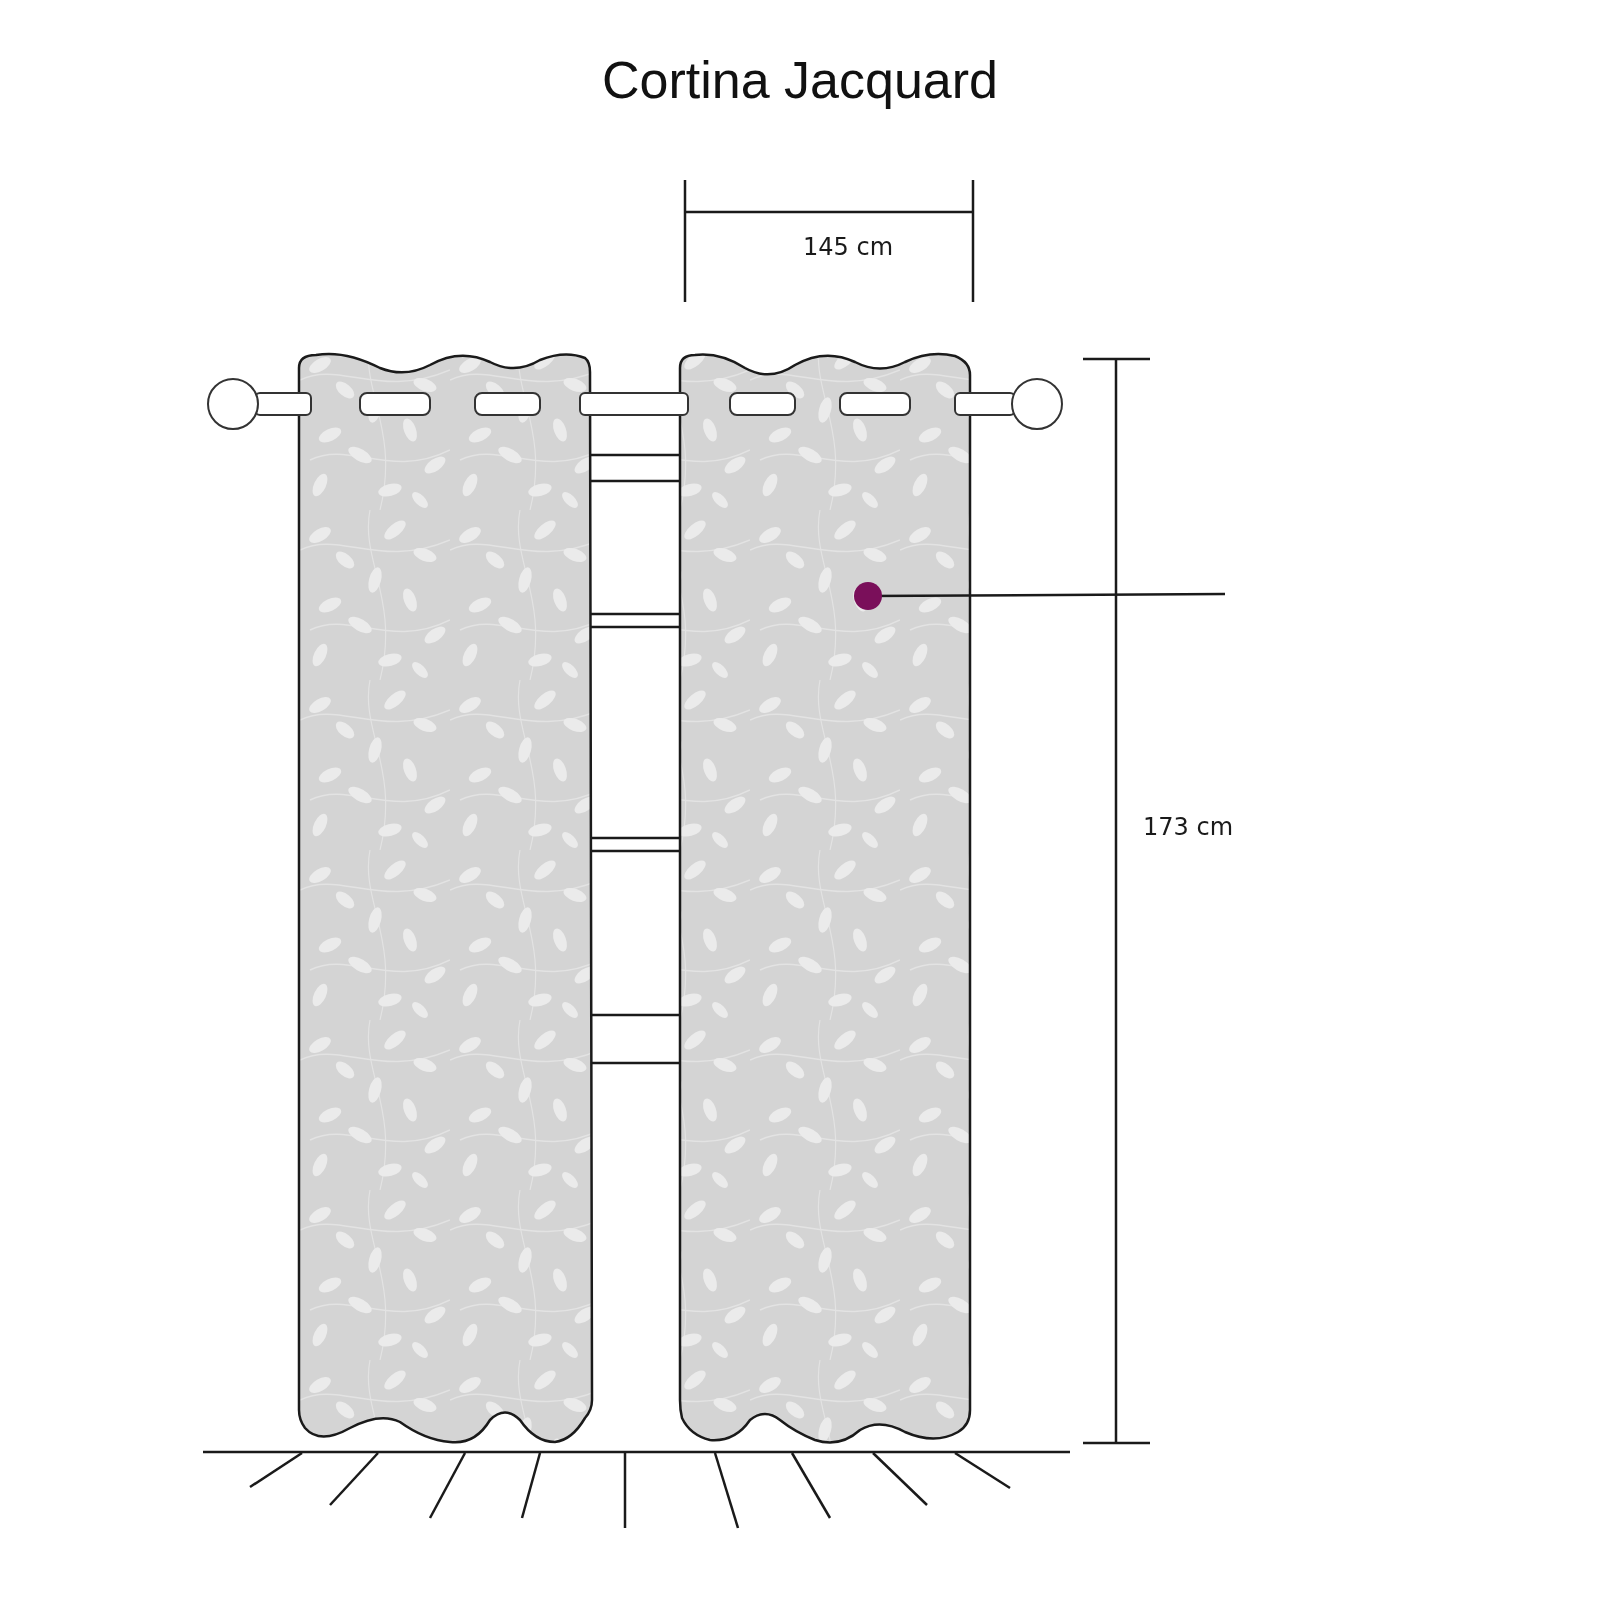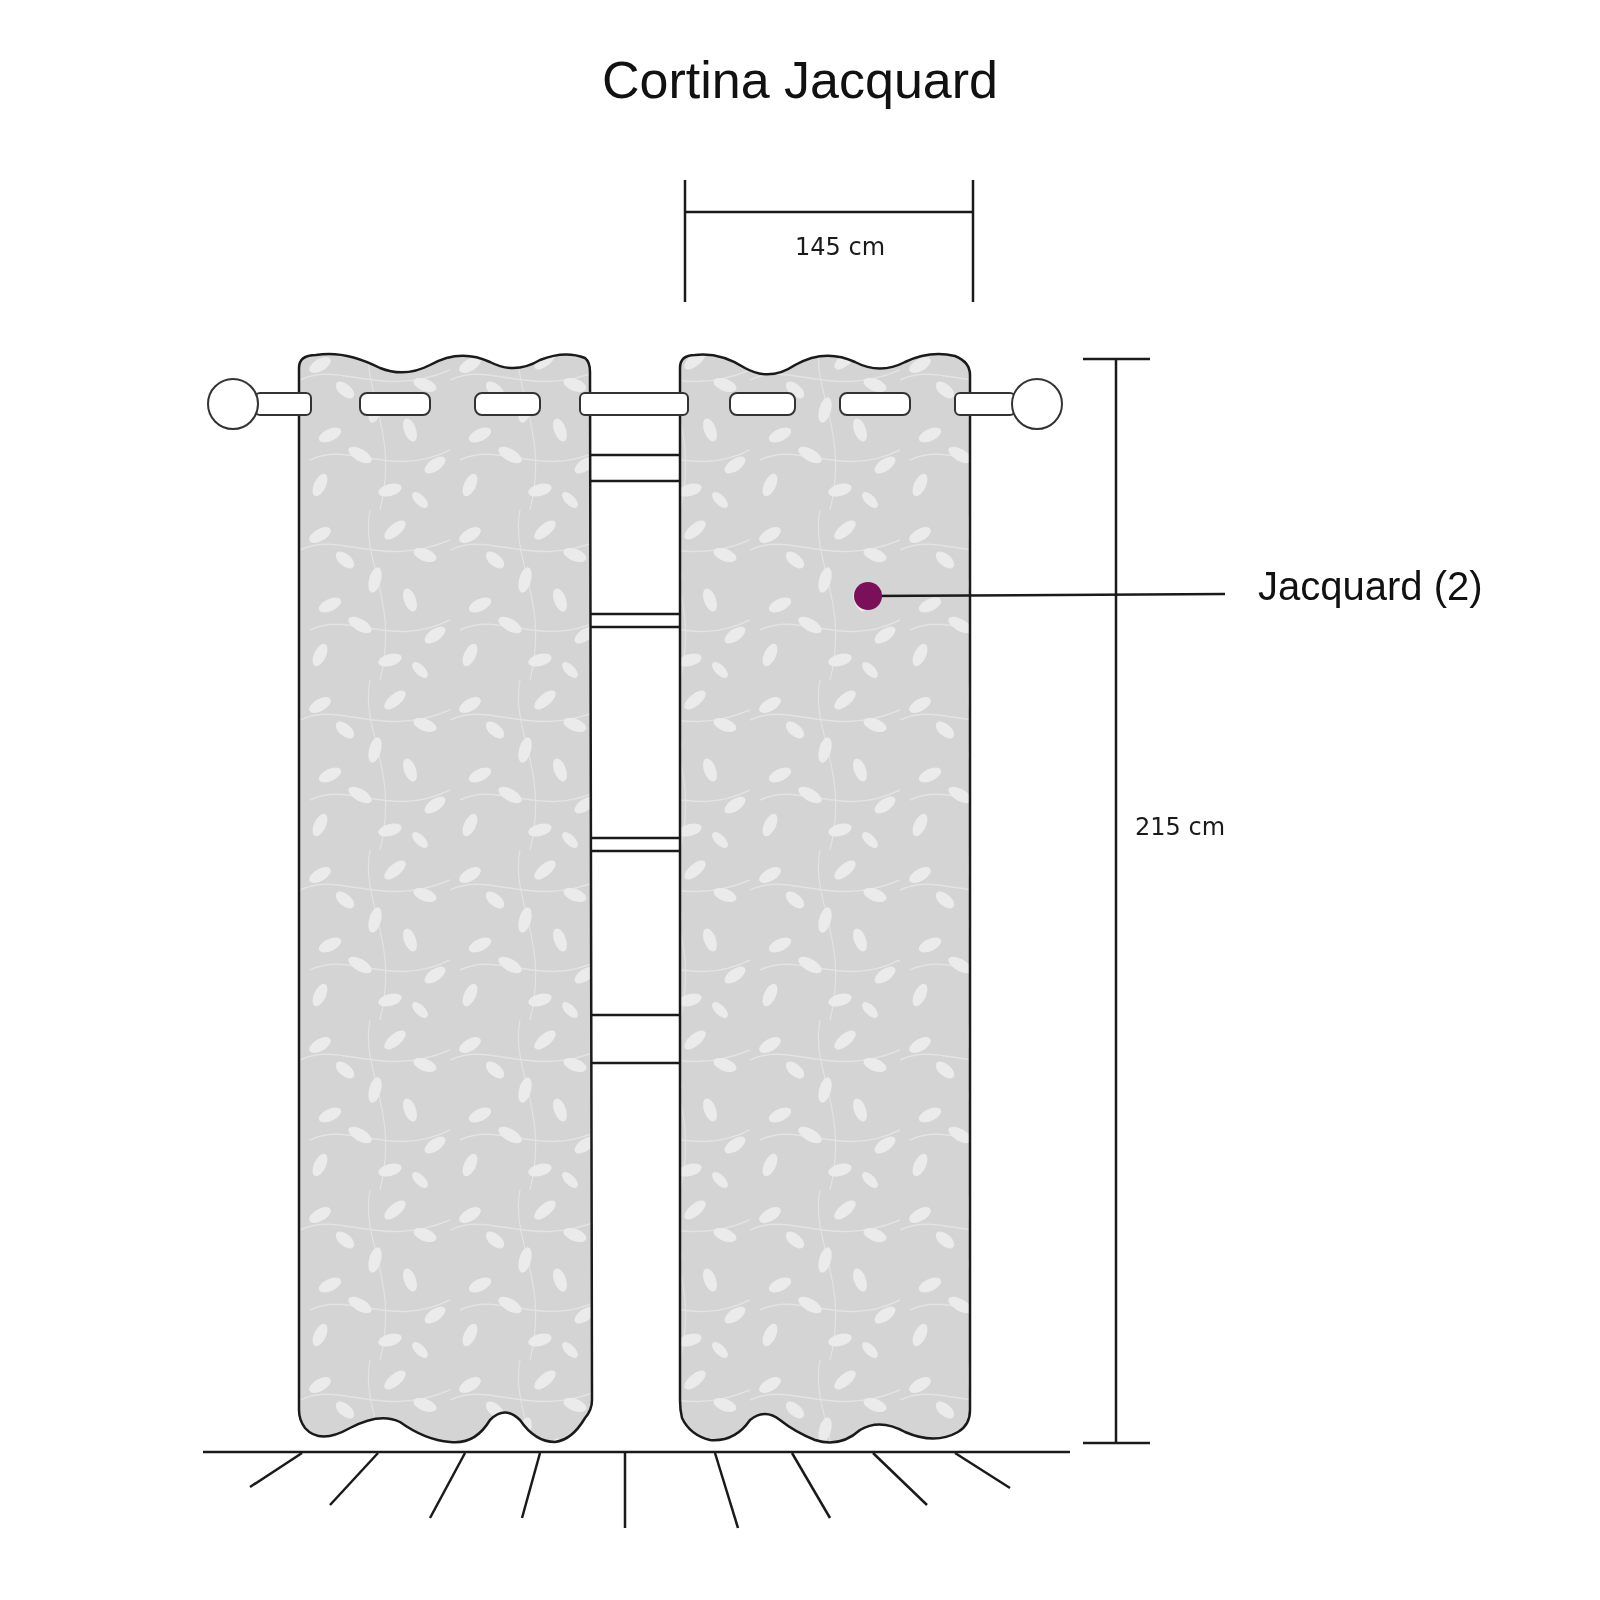--- a/index.html
+++ b/index.html
@@ -1,19 +1,19 @@
 <!DOCTYPE html>
 <html><head>
 <meta charset="utf-8">
 <style>
   html, body { margin: 0; padding: 0; background: #ffffff; }
   body { width: 1600px; height: 1600px; position: relative; overflow: hidden; font-family: "Liberation Sans", sans-serif; }
   #diagram { position: absolute; left: 0; top: 0; width: 1600px; height: 1600px; }
   .title { position: absolute; left: 0; width: 1600px; top: 50px; text-align: center; font-size: 52px; color: #111; font-family: "Liberation Sans", sans-serif; }
-  .dim-label { position: absolute; font-family: "DejaVu Sans", sans-serif; font-size: 24px; color: #1a1a1a; }
+  .dim-label { position: absolute; font-family: "DejaVu Sans", sans-serif; font-size: 24px; color: #1a1a1a; margin-left: 8px; }
   .callout { position: absolute; left: 1258px; top: 558px; font-family: "Liberation Sans", sans-serif; font-size: 40px; line-height: 56px; color: #111; }
 </style>
 </head>
 <body>
 
 <svg id="diagram" viewBox="0 0 1600 1600" xmlns="http://www.w3.org/2000/svg">
   <defs>
     <pattern id="leafPattern" x="0" y="0" width="150" height="170" patternUnits="userSpaceOnUse">
       <rect width="150" height="170" fill="#d4d4d4"></rect>
       <path d="M0 40 C40 20, 80 60, 150 30" stroke="#e3e3e3" stroke-width="1.5" fill="none"></path>
@@ -87,16 +87,15 @@
     <line x1="625" y1="1453" x2="625" y2="1528"></line>
     <line x1="715" y1="1453" x2="738" y2="1528"></line>
     <line x1="792" y1="1453" x2="830" y2="1518"></line>
     <line x1="873" y1="1453" x2="927" y2="1505"></line>
     <line x1="955" y1="1453" x2="1010" y2="1488"></line>
   </g>
 </svg>
 
 <div class="title">Cortina Jacquard</div>
 <div class="dim-label" style="left:795px; top:233px;">145 cm</div>
-<div class="dim-label" style="left:1135px; top:813px;">215 cm</div>
+<div class="dim-label" style="left:1135px; top:813px;">173 cm</div>
 <div class="callout">
-  <div>Jacquard (2)</div>
 </div>
 
 </body></html>

